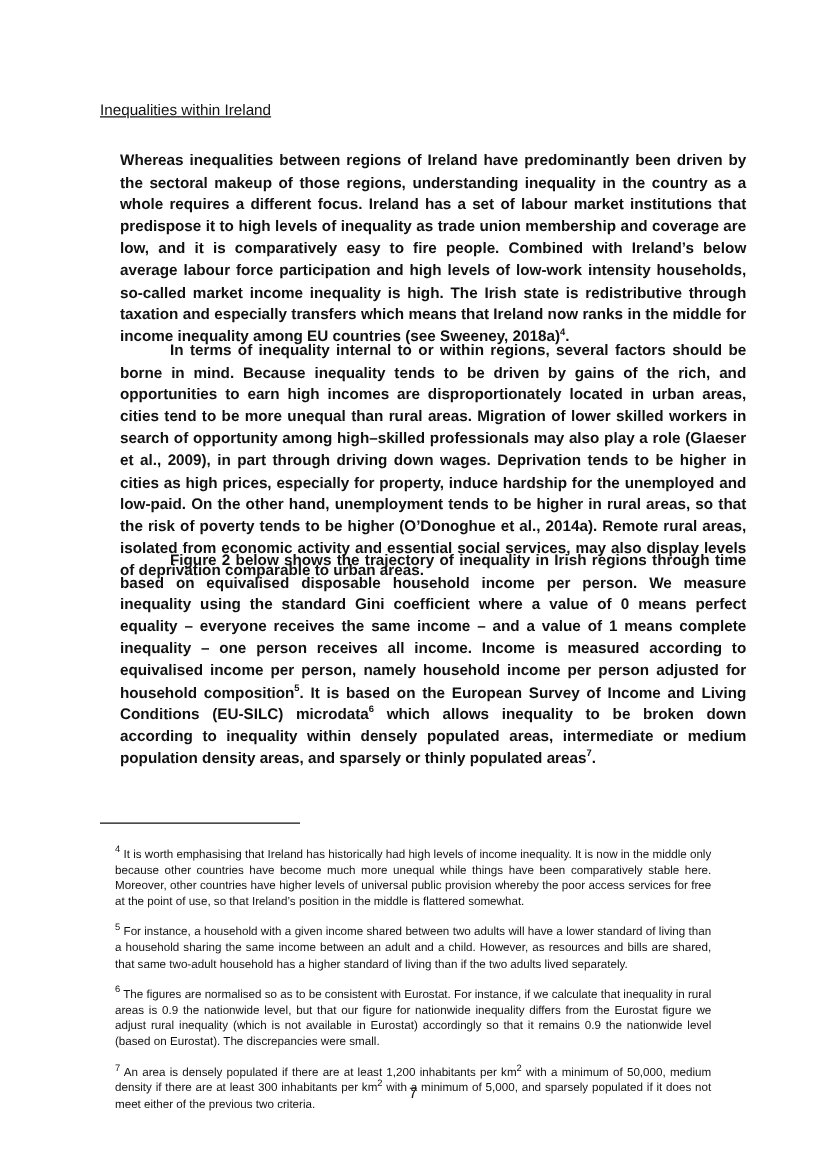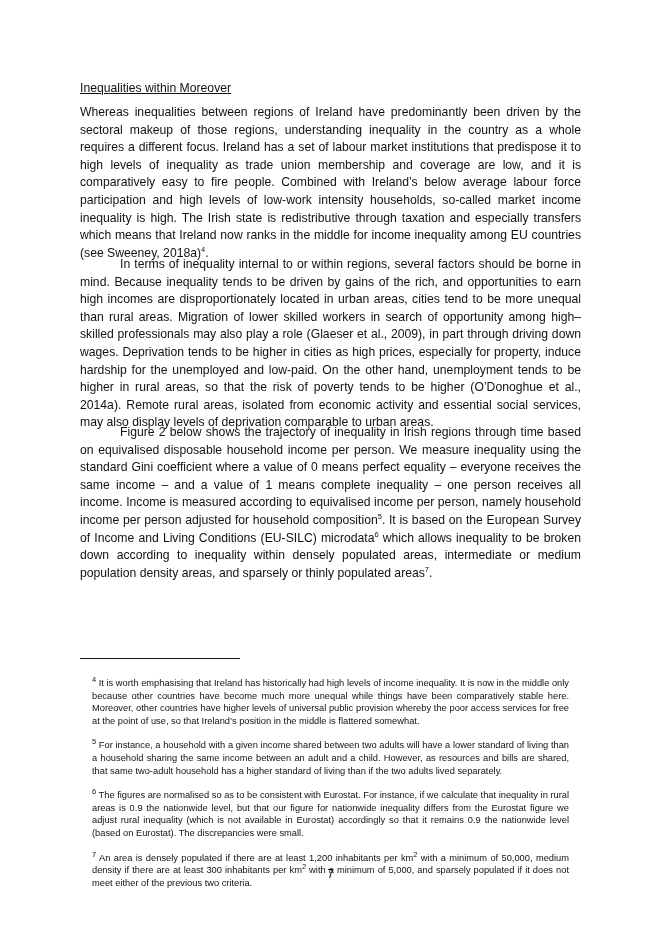--- a/index.html
+++ b/index.html
@@ -1,36 +1,36 @@
 <!DOCTYPE html>
 <html><head>
 <meta charset="utf-8">
 <style>
   html, body { margin: 0; padding: 0; background: #ffffff; }
   body { width: 662px; height: 936px; position: relative; overflow: hidden;
          font-family: "Liberation Sans", sans-serif; color: #111; }
   .page { position: absolute; left: 80px; top: 0; width: 501px; }
   .heading { position: absolute; top: 80px; left: 0; font-size: 12.2px; text-decoration: underline; line-height: 17px; }
   .para { position: absolute; left: 0; width: 501px; font-size: 12.2px; line-height: 17.6px;
-          text-align: justify; margin: 0; }
+          text-align: justify; margin: 16px; font-weight: bold; }
   .para.indent { text-indent: 40px; }
   .p1 { top: 104px; }
   .p2 { top: 256px; }
   .p3 { top: 424px; }
   sup { font-size: 7.5px; line-height: 0; vertical-align: super; }
   .fn-rule { position: absolute; top: 658px; left: 0; width: 160px; height: 1px; background: #111; }
   .footnotes { position: absolute; top: 665px; left: 0; width: 501px; font-size: 9.3px; line-height: 12.6px; text-align: justify; }
   .footnote { margin: 12px; }
   .page-number { position: absolute; top: 867px; left: 0; width: 501px; text-align: center; font-size: 12px; }
 </style>
 </head>
 <body>
 
 <div class="page">
-  <div class="heading">Inequalities within Moreover</div>
+  <div class="heading">Inequalities within Ireland</div>
 
   <p class="para p1"><span>Whereas inequalities between regions of Ireland have predominantly been driven by the sectoral makeup of those regions, understanding inequality in the country as a whole requires a different focus. Ireland has a set of labour market institutions that predispose it to high levels of inequality as trade union membership and coverage are low, and it is comparatively easy to fire people. Combined with Ireland’s below average labour force participation and high levels of low-work intensity households, so-called market income inequality is high. The Irish state is redistributive through taxation and especially transfers which means that Ireland now ranks in the middle for income inequality among EU countries (see Sweeney, 2018a)</span><sup>4</sup><span>.</span></p>
 
   <p class="para indent p2">In terms of inequality internal to or within regions, several factors should be borne in mind. Because inequality tends to be driven by gains of the rich, and opportunities to earn high incomes are disproportionately located in urban areas, cities tend to be more unequal than rural areas. Migration of lower skilled workers in search of opportunity among high–skilled professionals may also play a role (Glaeser et al., 2009), in part through driving down wages. Deprivation tends to be higher in cities as high prices, especially for property, induce hardship for the unemployed and low-paid. On the other hand, unemployment tends to be higher in rural areas, so that the risk of poverty tends to be higher (O’Donoghue et al., 2014a). Remote rural areas, isolated from economic activity and essential social services, may also display levels of deprivation comparable to urban areas.</p>
 
   <p class="para indent p3"><span>Figure 2 below shows the trajectory of inequality in Irish regions through time based on equivalised disposable household income per person. We measure inequality using the standard Gini coefficient where a value of 0 means perfect equality – everyone receives the same income – and a value of 1 means complete inequality – one person receives all income. Income is measured according to equivalised income per person, namely household income per person adjusted for household composition</span><sup>5</sup><span>. It is based on the European Survey of Income and Living Conditions (EU-SILC) microdata</span><sup>6</sup><span> which allows inequality to be broken down according to inequality within densely populated areas, intermediate or medium population density areas, and sparsely or thinly populated areas</span><sup>7</sup><span>.</span></p>
 
   <div class="fn-rule"></div>
 
   <div class="footnotes">

